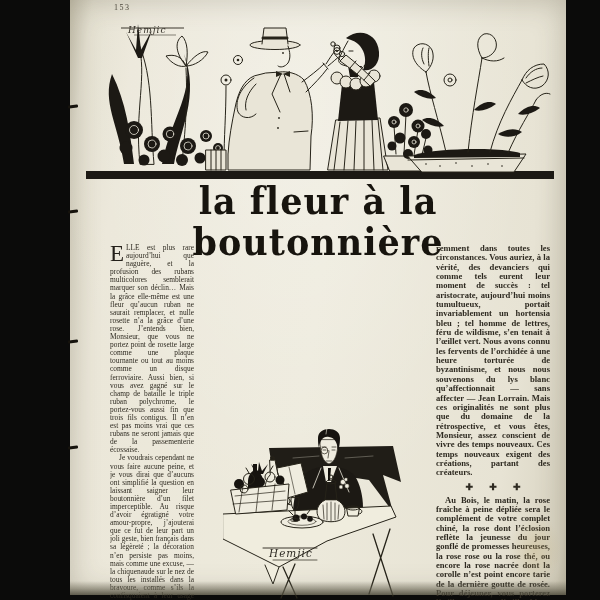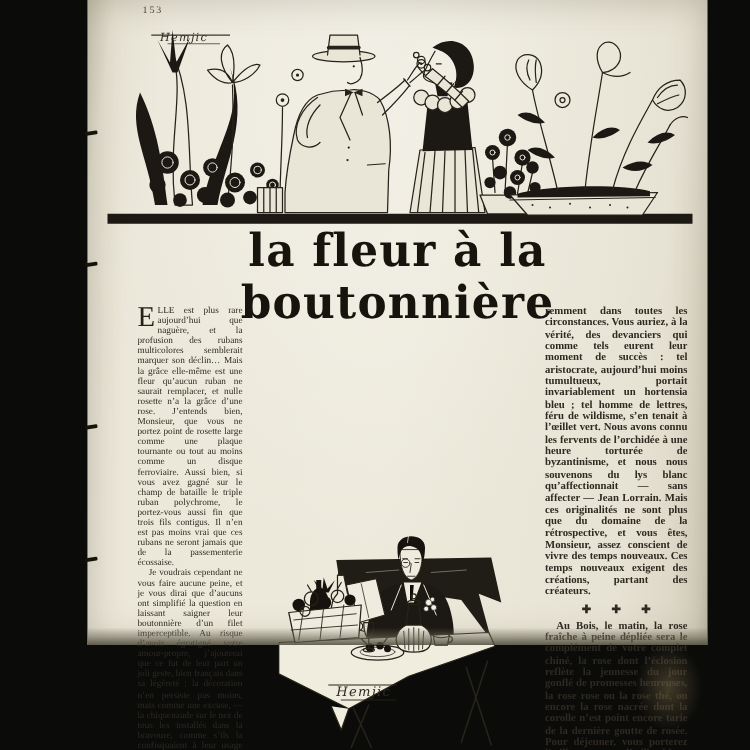--- a/index.html
+++ b/index.html
@@ -1,18 +1,18 @@
 <!DOCTYPE html>
 <html lang="fr"><head>
 <meta charset="utf-8">
 <style>
   html,body{margin:0;padding:0;background:#0b0b0a;}
   .stage{position:relative;width:600px;height:600px;overflow:hidden;background:#0b0b0a;
          font-family:"Liberation Serif", serif;}
-  .paper{position:absolute;left:70px;top:0;width:496px;height:516px;
+  .paper{position:absolute;left:70px;top:0;width:496px;height:595px;
          background:linear-gradient(98deg,#cfcab7 0,#e4e0d0 4%,#ebe7d9 12%,#edeadc 50%,#e7e3d4 86%,#d8d3c1 98%,#c9c4b0 100%);
          box-shadow:inset 0 0 30px rgba(70,62,38,.28);}
   .paper::before{content:"";position:absolute;inset:0;
          background:radial-gradient(ellipse at 45% 18%, rgba(255,255,255,.30), rgba(255,255,255,0) 62%);
          pointer-events:none;}
   .page-number{position:absolute;left:44px;top:3px;font-size:8px;letter-spacing:1.5px;color:#46423386;color:#4a463a;}
   .sig-top{position:absolute;left:48px;top:21px;width:70px;height:16px;}
   .sigline{stroke:#3a362c;stroke-width:1;fill:none;}
   .sigline.thin{stroke-width:.6;}
   .sigtext{font-family:"DejaVu Serif",serif;font-style:italic;font-size:9px;fill:#332f27;letter-spacing:1px;}

